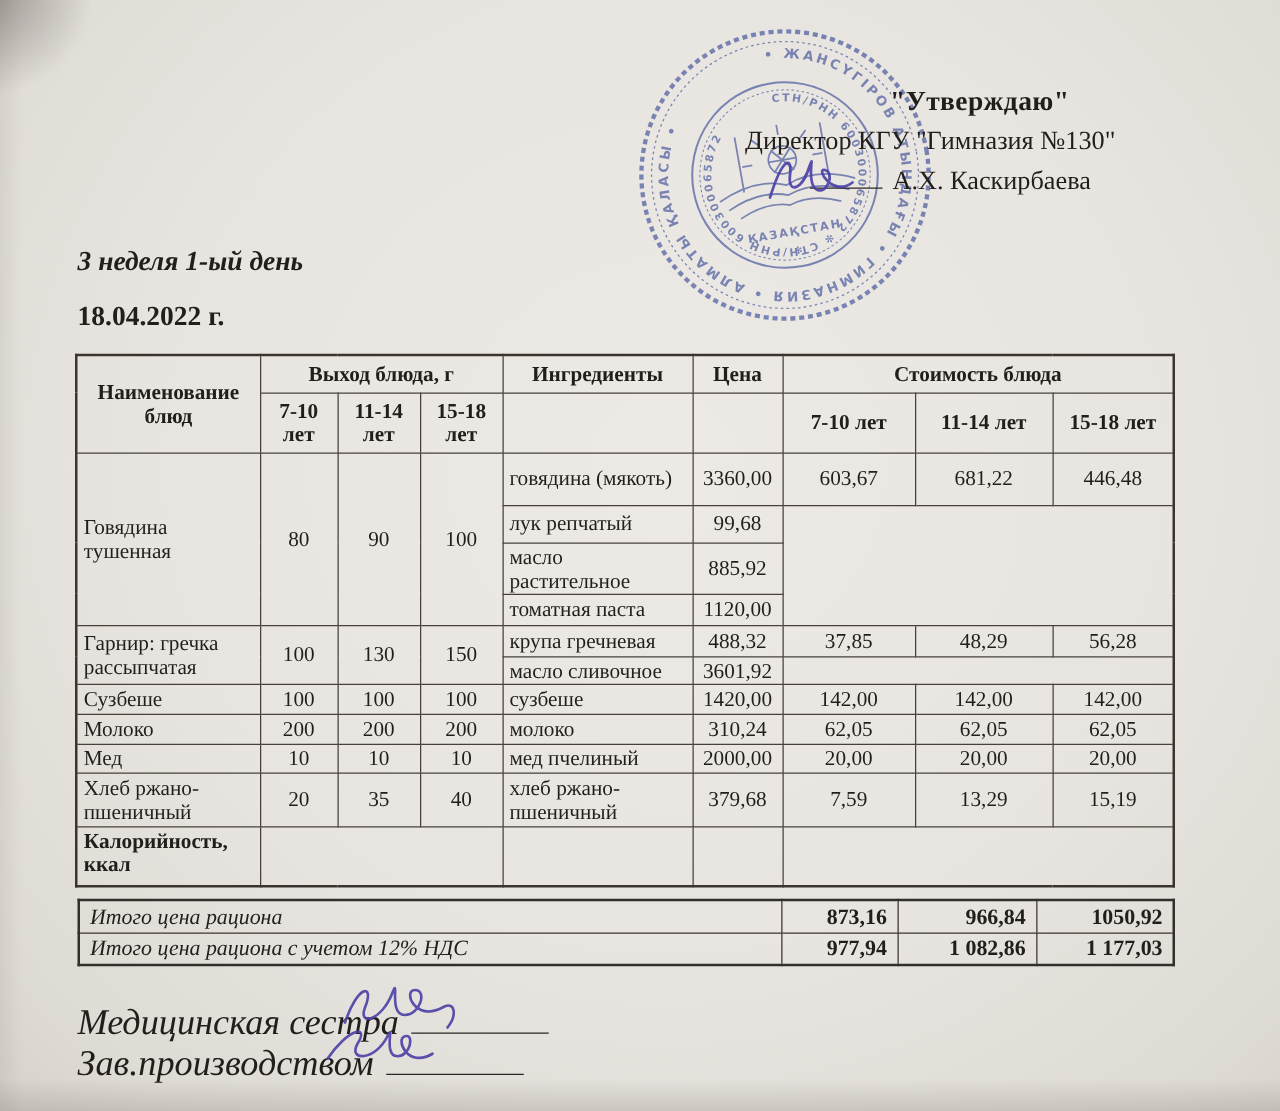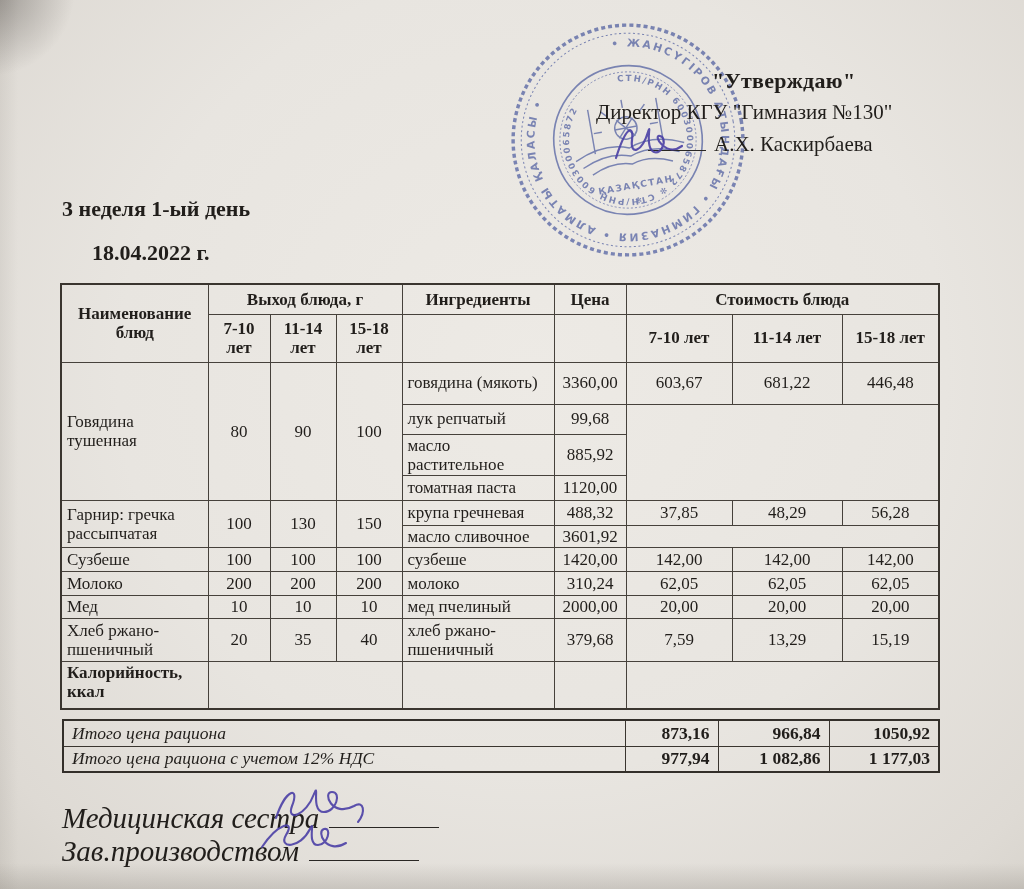--- a/index.html
+++ b/index.html
@@ -13,22 +13,22 @@
       linear-gradient(to right, rgba(110,104,96,.10) 0px, rgba(110,104,96,0) 18px),
       radial-gradient(ellipse at 52% 42%, #edeae5 0%, #e8e5e0 55%, #dedad4 88%, #d6d2cb 100%);
   }
   .abs{position:absolute;}
   
   .approve-title{left:712px; top:68px; font-size:22px; font-weight:bold; letter-spacing:.3px;}
   .approve-director{left:596px; top:100px; font-size:21px;}
   .approve-name{left:648px; top:132px; font-size:21px;}
   .sig-underline{display:inline-block; border-bottom:1.6px solid #2a2724; width:58px; height:14px; margin-right:8px;}
   
-  .week-title{left:62px; top:196px; font-size:22px; font-weight:bold;}
-  .date-line{left:92px; top:240px; font-size:22px; font-weight:bold;}
+  .week-title{left:62px; top:196px; font-size:22px; font-weight:bold;font-style:italic;}
+  .date-line{left:62px; top:240px; font-size:22px; font-weight:bold;}
   
   table{border-collapse:collapse; table-layout:fixed; background:transparent;}
   .menu-table{left:60px; top:283px; width:880px;}
   .menu-table td,.menu-table th{
     border:1.6px solid #46413b; padding:1px 5px; font-size:17px; line-height:1.12;
     text-align:center; vertical-align:middle; font-weight:normal; overflow:hidden;
   }
   .menu-table th{font-weight:bold;}
   .menu-table .l{text-align:left;}
   .menu-table .b{font-weight:bold;}

